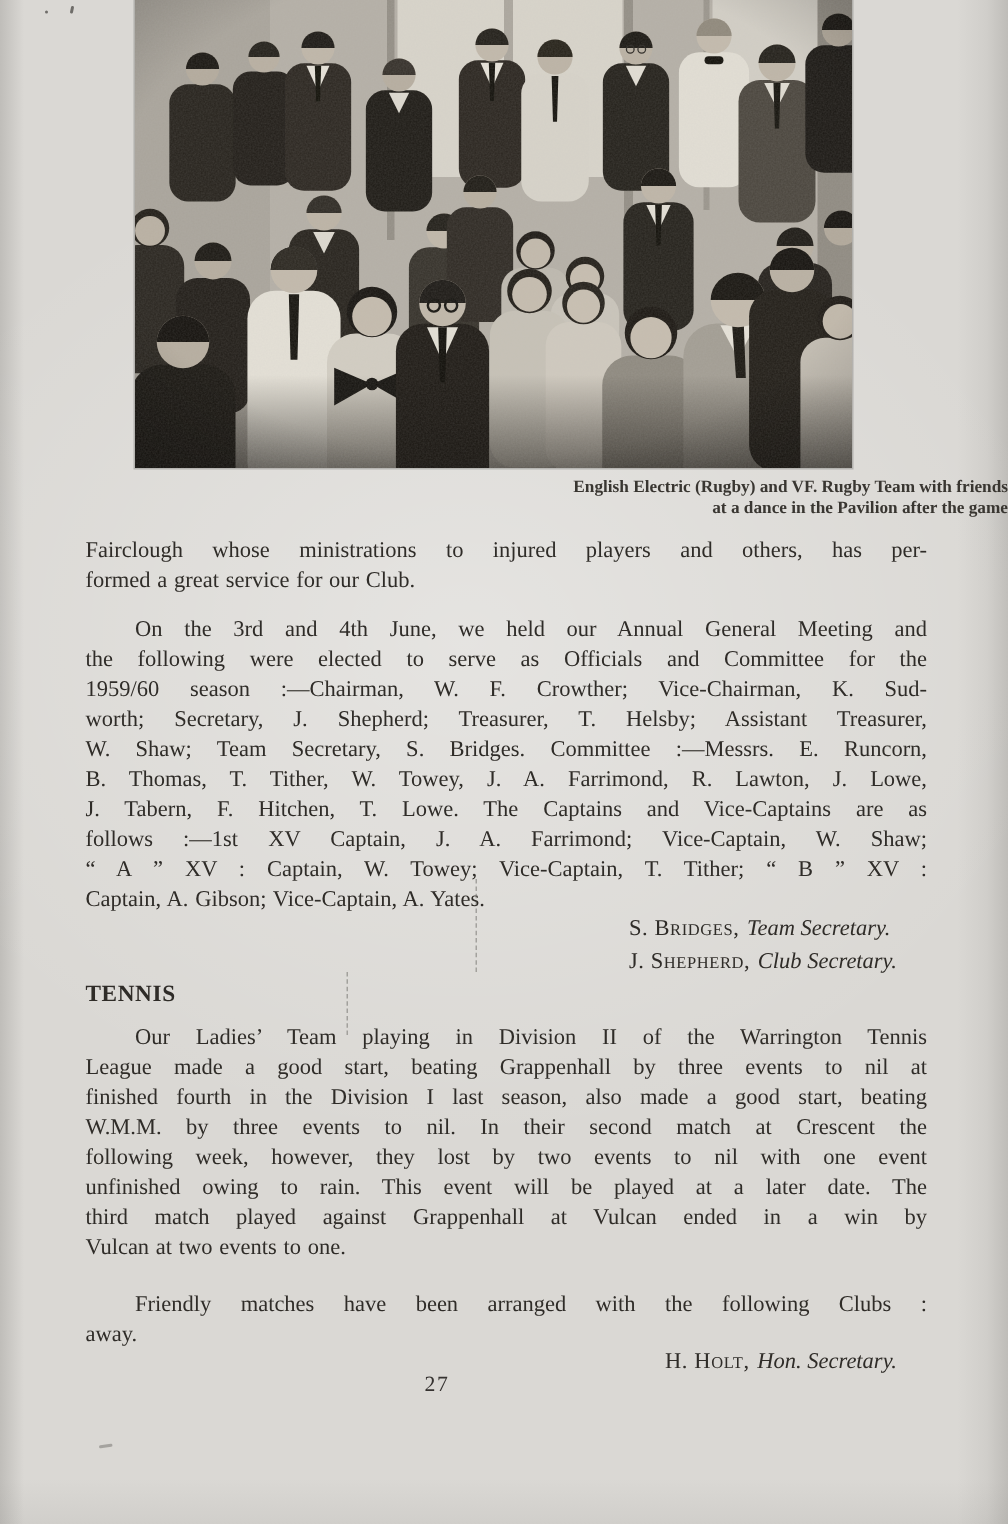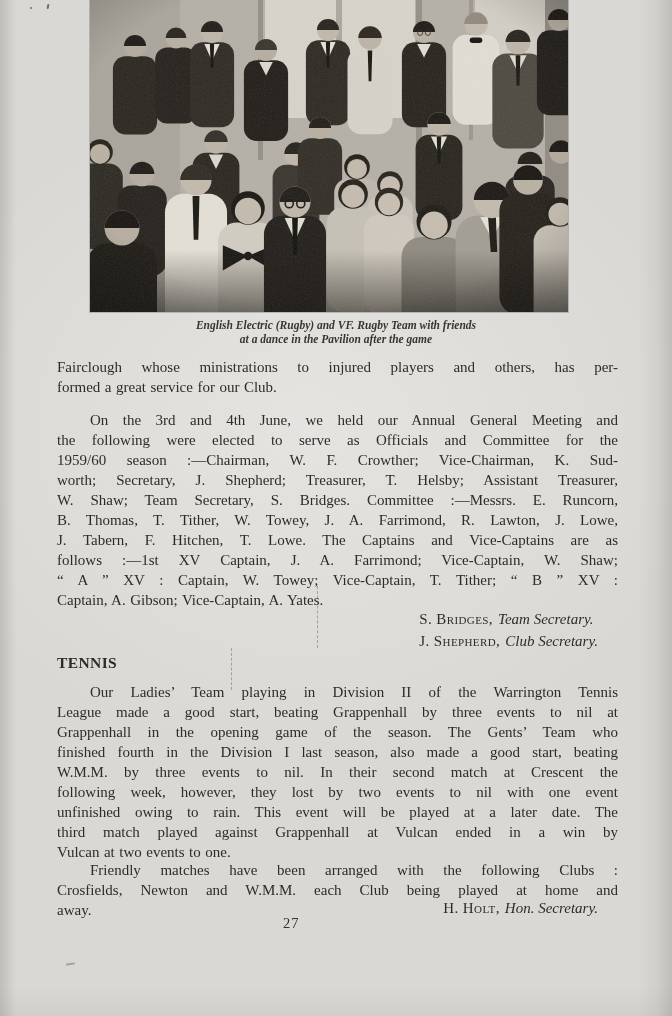--- a/index.html
+++ b/index.html
@@ -20,22 +20,22 @@
   
   .photo-wrap{
     position:absolute;left:90px;top:0;width:478px;height:312px;
     background:#2a2722;
     box-shadow:0 0 0 1px rgba(60,58,54,0.25);
   }
   .photo-wrap svg{display:block;filter:blur(0.35px);}
   
   .caption{
     position:absolute;left:0;top:319px;width:672px;
-    text-align:center;
-    font-style:italic;font-weight:bold;
+    text-align:right;
+    font-weight:bold;
     font-size:11.5px;line-height:13.5px;
     color:#393631;
   }
   
   .textcol{position:absolute;left:57px;top:0;width:561px;height:948px;}
   .para{
     position:absolute;left:0;width:561px;
     font-size:15px;line-height:20px;
     word-spacing:0.05em;
     color:#2f2c28;
@@ -316,32 +316,30 @@
       <div class="sig-line">
         <span class="sc">J. Shepherd,</span><span class="it">Club Secretary.</span>
       </div>
     </div>
 
     <div id="tennis-heading">TENNIS</div>
 
     <div class="para indent" id="para-league">
         <div class="tline">Our Ladies’ Team playing in Division II of the Warrington Tennis</div>
         <div class="tline">League made a good start, beating Grappenhall by three events to nil at</div>
-        <div class="tline">Grappenhall in the opening game of the season.  The Gents’ Team who</div>
         <div class="tline">finished fourth in the Division I last season, also made a good start, beating</div>
         <div class="tline">W.M.M. by three events to nil.  In their second match at Crescent the</div>
         <div class="tline">following week, however, they lost by two events to nil with one event</div>
         <div class="tline">unfinished owing to rain.  This event will be played at a later date.  The</div>
         <div class="tline">third match played against Grappenhall at Vulcan ended in a win by</div>
         <div class="tline tlast">Vulcan at two events to one.</div>
       </div>
 
     <div class="para indent" id="para-friendlies">
         <div class="tline">Friendly matches have been arranged with the following Clubs :</div>
-        <div class="tline">Crosfields, Newton and W.M.M. each Club being played at home and</div>
         <div class="tline tlast">away.</div>
       </div>
 
     <div id="sig-holt" class="sig-line">
       <span class="sc">H. Holt,</span><span class="it">Hon. Secretary.</span>
     </div>
 
   </div>
 
   <div class="pagenum">27</div>

